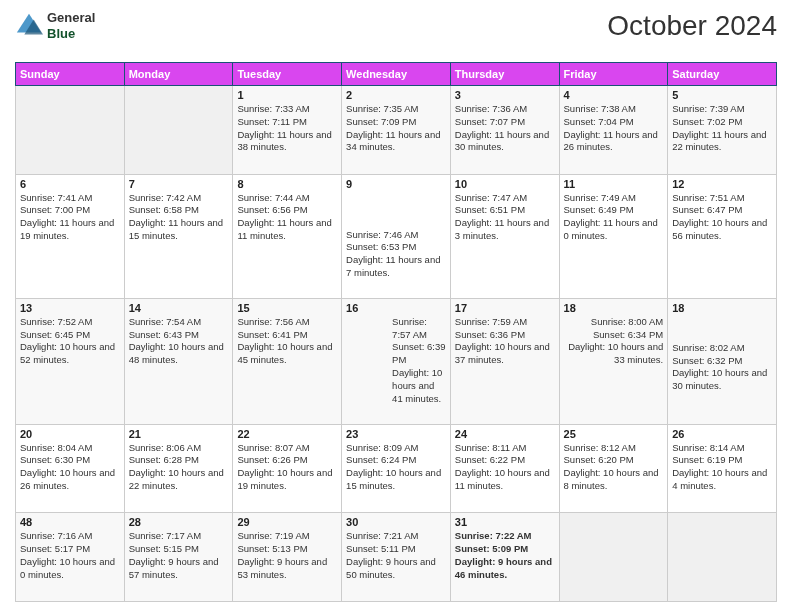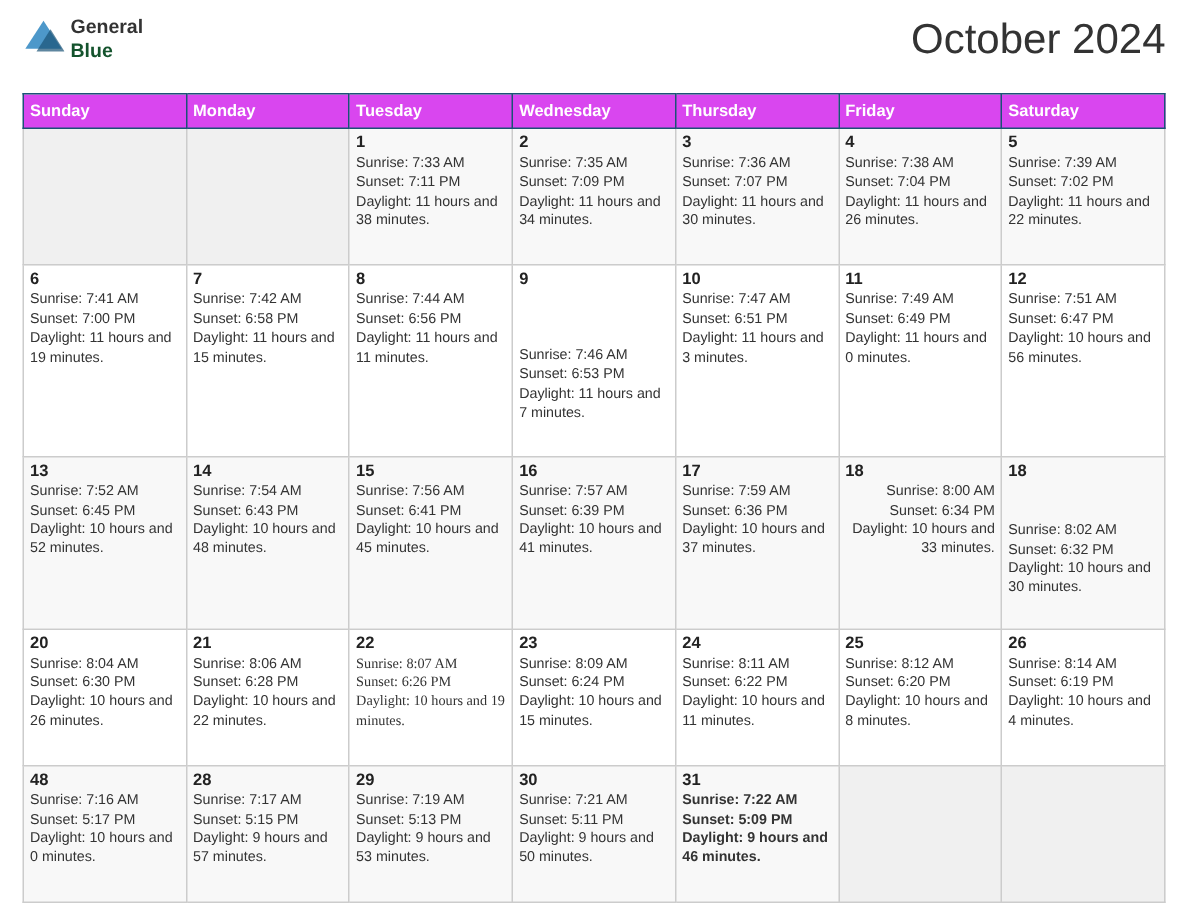--- a/index.html
+++ b/index.html
@@ -222,21 +222,21 @@
 Daylight: 10 hours and 48 minutes.</div>
           </td>
           <td>
             <span class="day-number">15</span>
             <div class="day-info" style="white-space: pre-line;">Sunrise: 7:56 AM
 Sunset: 6:41 PM
 Daylight: 10 hours and 45 minutes.</div>
           </td>
           <td>
             <span class="day-number">16</span>
-            <div class="day-info" style="white-space: pre-line;">Sunrise: 7:57 AM
+            <div class="day-info" style="white-space: pre-line; margin-left: 46px;">Sunrise: 7:57 AM
 Sunset: 6:39 PM
 Daylight: 10 hours and 41 minutes.</div>
           </td>
           <td>
             <span class="day-number">17</span>
             <div class="day-info" style="white-space: pre-line;">Sunrise: 7:59 AM
 Sunset: 6:36 PM
 Daylight: 10 hours and 37 minutes.</div>
           </td>
           <td>
@@ -260,21 +260,21 @@
 Daylight: 10 hours and 26 minutes.</div>
           </td>
           <td>
             <span class="day-number">21</span>
             <div class="day-info" style="white-space: pre-line;">Sunrise: 8:06 AM
 Sunset: 6:28 PM
 Daylight: 10 hours and 22 minutes.</div>
           </td>
           <td>
             <span class="day-number">22</span>
-            <div class="day-info" style="white-space: pre-line; font-family: Liberation Serif, serif;">Sunrise: 8:07 AM
+            <div class="day-info" style="white-space: pre-line;">Sunrise: 8:07 AM
 Sunset: 6:26 PM
 Daylight: 10 hours and 19 minutes.</div>
           </td>
           <td>
             <span class="day-number">23</span>
             <div class="day-info" style="white-space: pre-line;">Sunrise: 8:09 AM
 Sunset: 6:24 PM
 Daylight: 10 hours and 15 minutes.</div>
           </td>
           <td>

